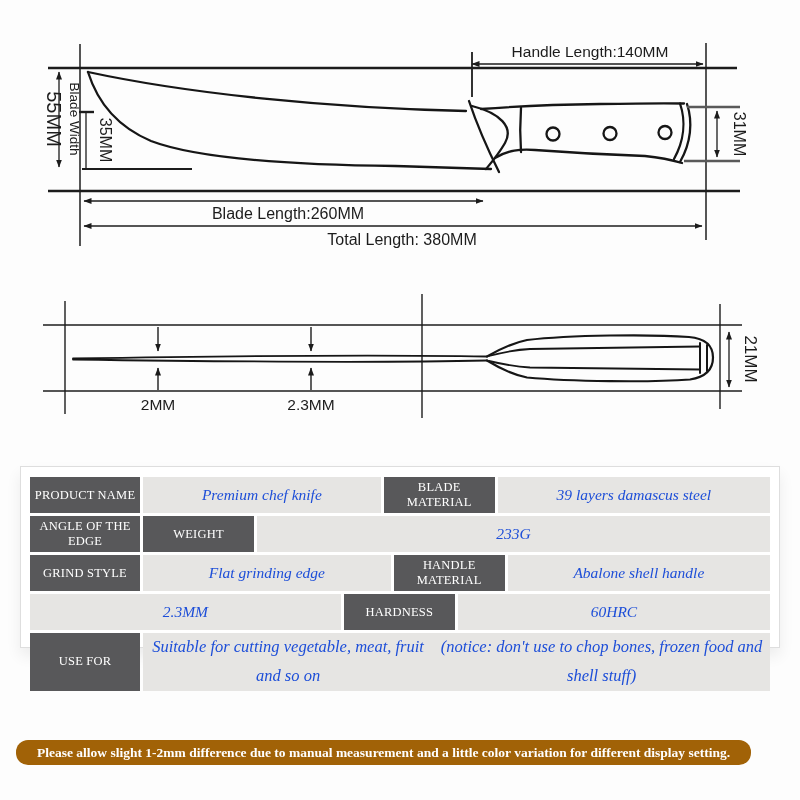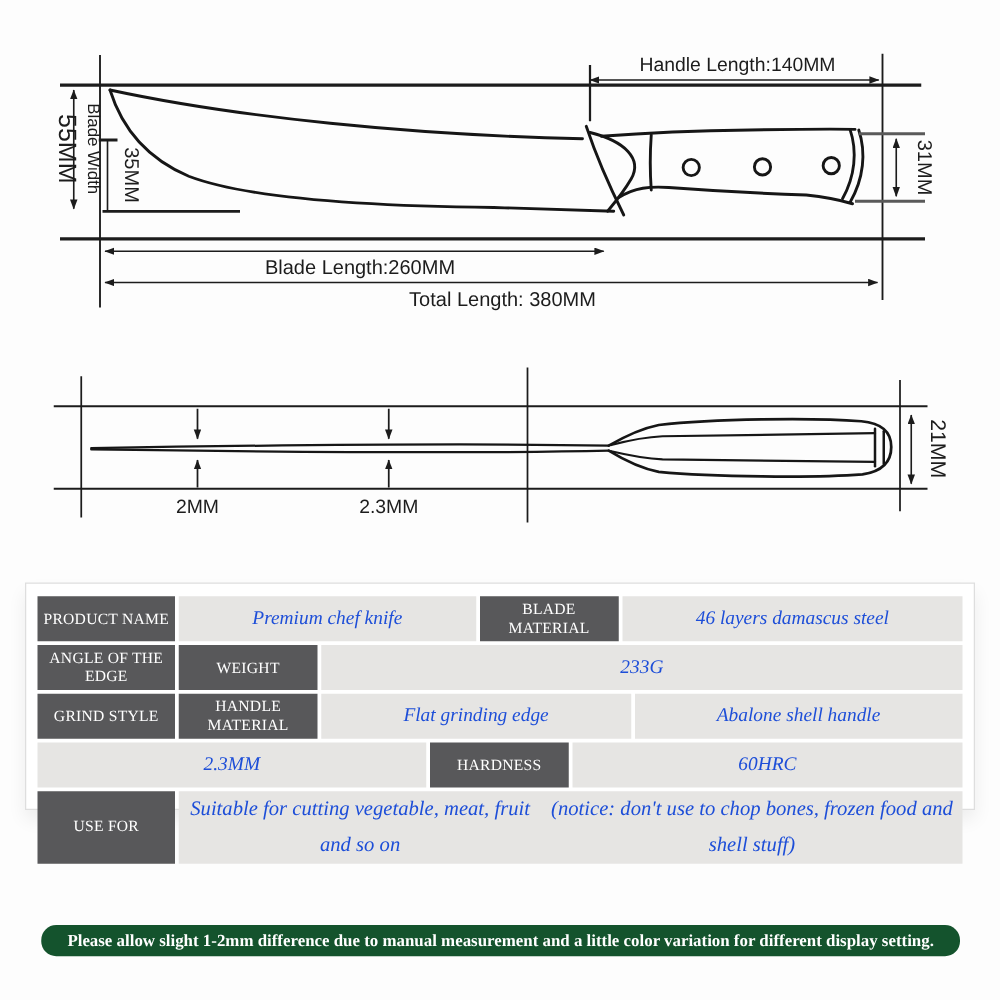--- a/index.html
+++ b/index.html
@@ -28,22 +28,22 @@
     padding:0 1px;
   }
   .cell.head.h2{width:111px;flex:0 0 111px;margin-left:0;}
   .cell.val{
     flex:1 1 auto;background:#e6e5e3;color:#1d4ed8;
     font-family:"Liberation Serif",serif;font-style:italic;font-size:15.5px;
   }
   .cell.val.usefor{flex-direction:row;line-height:1.75;font-size:16.5px;}
   
   .footer-banner{
-    position:absolute;left:33px;top:740px;width:735px;height:25px;
-    background:#14532d;border-radius:12px;
+    position:absolute;left:16px;top:740px;width:735px;height:25px;
+    background:#a16207;border-radius:12px;
     display:flex;align-items:center;justify-content:center;
     color:#ffffff;font-family:"Liberation Serif",serif;font-size:13.5px;
     font-weight:bold;white-space:nowrap;
   }
 </style>
 </head>
 <body>
 
 <svg id="drawing" width="800" height="460" viewBox="0 0 800 460">
   <defs>
@@ -130,33 +130,33 @@
     <text class="dim-text" font-size="17" text-anchor="middle" transform="translate(745,359) rotate(90)">21MM</text>
   </g>
 </svg>
 
 <div class="spec-table">
 
   <div class="spec-row">
     <div class="cell head">PRODUCT NAME</div>
     <div class="cell val">Premium chef knife</div>
     <div class="cell head h2">BLADE MATERIAL</div>
-    <div class="cell val">46 layers damascus steel</div>
+    <div class="cell val">39 layers damascus steel</div>
   </div>
 
   <div class="spec-row">
     <div class="cell head">ANGLE OF THE EDGE</div>
     <div class="cell head h2">WEIGHT</div>
     <div class="cell val">233G</div>
   </div>
 
   <div class="spec-row">
     <div class="cell head">GRIND STYLE</div>
+    <div class="cell val">Flat grinding edge</div>
     <div class="cell head h2">HANDLE MATERIAL</div>
-    <div class="cell val">Flat grinding edge</div>
     <div class="cell val">Abalone shell handle</div>
   </div>
 
   <div class="spec-row">
     <div class="cell val">2.3MM</div>
     <div class="cell head h2">HARDNESS</div>
     <div class="cell val">60HRC</div>
   </div>
 
   <div class="spec-row tall">

